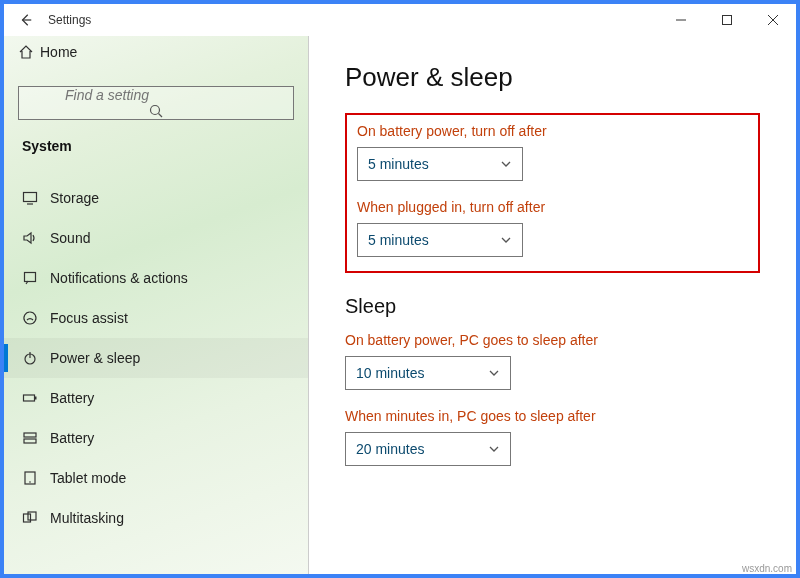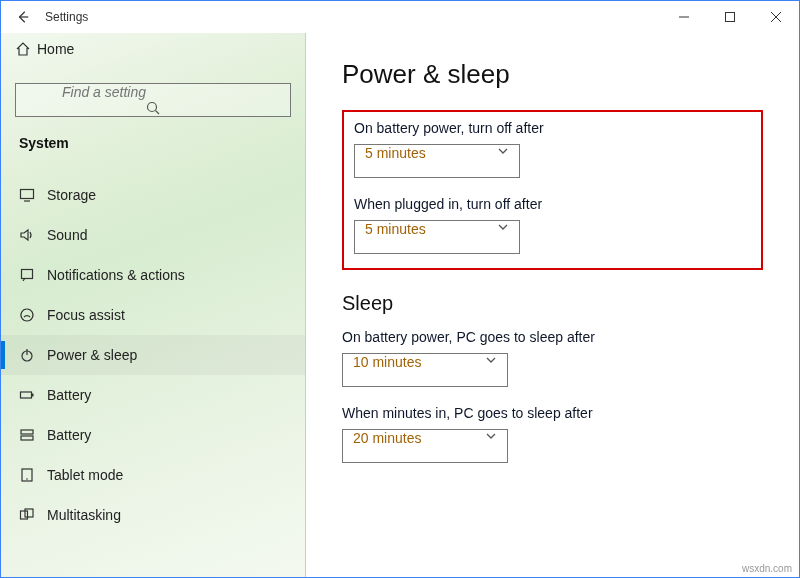--- a/index.html
+++ b/index.html
@@ -1,17 +1,17 @@
 <!DOCTYPE html>
 <html><head>
 <meta charset="utf-8">
 <style>
   * { box-sizing: border-box; margin: 0; padding: 0; font-family: "Segoe UI", Arial, sans-serif; }
   body { width: 800px; height: 578px; background: #fff; overflow: hidden; position: relative; }
-  .window { width: 800px; height: 578px; border: 1px solid #3b82f6; display: flex; flex-direction: column; position: relative; }
+  .window { width: 800px; height: 578px; border: 4px solid #3b82f6; display: flex; flex-direction: column; position: relative; }
   .titlebar { height: 32px; display: flex; align-items: center; padding-left: 12px; font-size: 12px; color: #333; }
   .titlebar .back { width: 20px; height: 20px; display: flex; align-items: center; justify-content: center; margin-right: 12px; }
   .wincontrols { position: absolute; top: 0; right: 0; display: flex; }
   .wincontrols div { width: 46px; height: 32px; display: flex; align-items: center; justify-content: center; }
   .body { flex: 1; display: flex; overflow: hidden; }
   .sidebar { width: 305px; background: linear-gradient(160deg, #f2f8ee 0%, #e4f1dc 20%, #d7ecd0 40%, #e8f3e2 70%, #f4f9f0 100%); padding: 8px 0 0 0; border-right: 1px solid #ccc; overflow: hidden; }
   .home { display: flex; height: 36px; padding-left: 14px; font-size: 14px; color: #222; }
   .home .icon { width: 22px; display: flex; justify-content: flex-start; }
   .search { margin: 6px 14px 14px 14px; height: 34px; border: 1px solid #777; display: flex; align-items: center; background: rgba(255,255,255,0.3); flex-direction: column; }
   .search input { flex: 1; border: none; background: transparent; font-size: 14px; padding: 0 10px; color: #666; outline: none; font-style: italic; }
@@ -19,22 +19,22 @@
   .grouplabel { padding: 4px 18px 10px 18px; font-size: 14px; font-weight: 600; color: #111; }
   .navlist { margin-top: 14px; }
   .navitem { display: flex; align-items: center; height: 40px; padding-left: 18px; font-size: 14px; color: #222; position: relative; }
   .navitem .icon { width: 28px; display: flex; }
   .navitem.active::before { content: ""; position: absolute; left: 0; top: 6px; bottom: 6px; width: 4px; background: #0078d4; }
   .navitem.active { background: rgba(0,0,0,0.04); }
   .main { flex: 1; padding: 26px 36px 0 36px; overflow: hidden; }
   .pagetitle { font-size: 26px; font-weight: 400; color: #111; margin-bottom: 20px; }
   .hl { border: 2px solid #d40000; padding: 8px 10px 14px 10px; margin-bottom: 22px; }
   .sectiontitle { font-size: 20px; font-weight: 400; color: #111; margin-bottom: 14px; }
-  .optlabel { font-size: 14px; color: #0f172a; margin-bottom: 8px; }
-  .dropdown { width: 166px; height: 34px; border: 1px solid #777; display: flex; padding: 0 10px; font-size: 14px; color: #a16207; margin-bottom: 18px; justify-content: space-between; background: #fff; }
+  .optlabel { font-size: 14px; color: #c2410c; margin-bottom: 8px; }
+  .dropdown { width: 166px; height: 34px; border: 1px solid #777; display: flex; align-items: center; padding: 0 10px; font-size: 14px; color: #0c4a6e; margin-bottom: 18px; justify-content: space-between; background: #fff; }
   .dropdown:last-child { margin-bottom: 9px; }
   .chev { display: inline-flex; }
   svg { display: block; }
   .watermark { position: absolute; bottom: 4px; right: 8px; font-size: 10px; color: #999; }
 </style>
 </head>
 <body>
 
 <div class="window">
 

